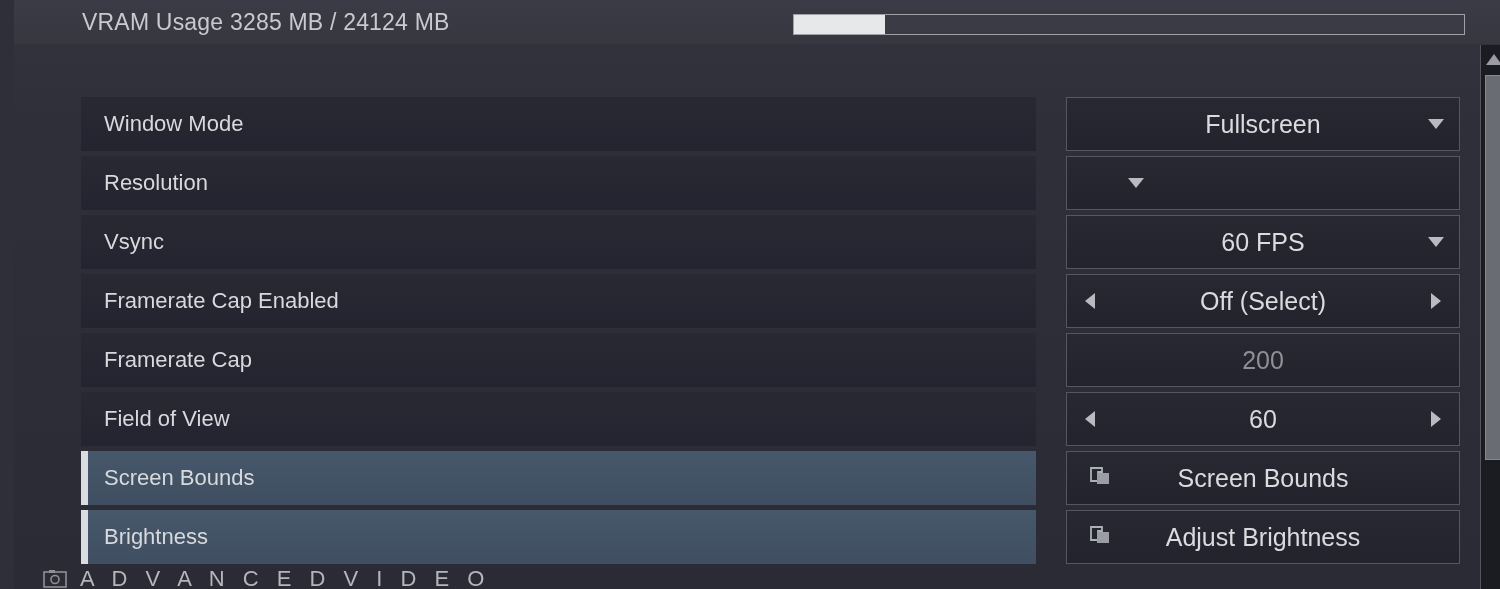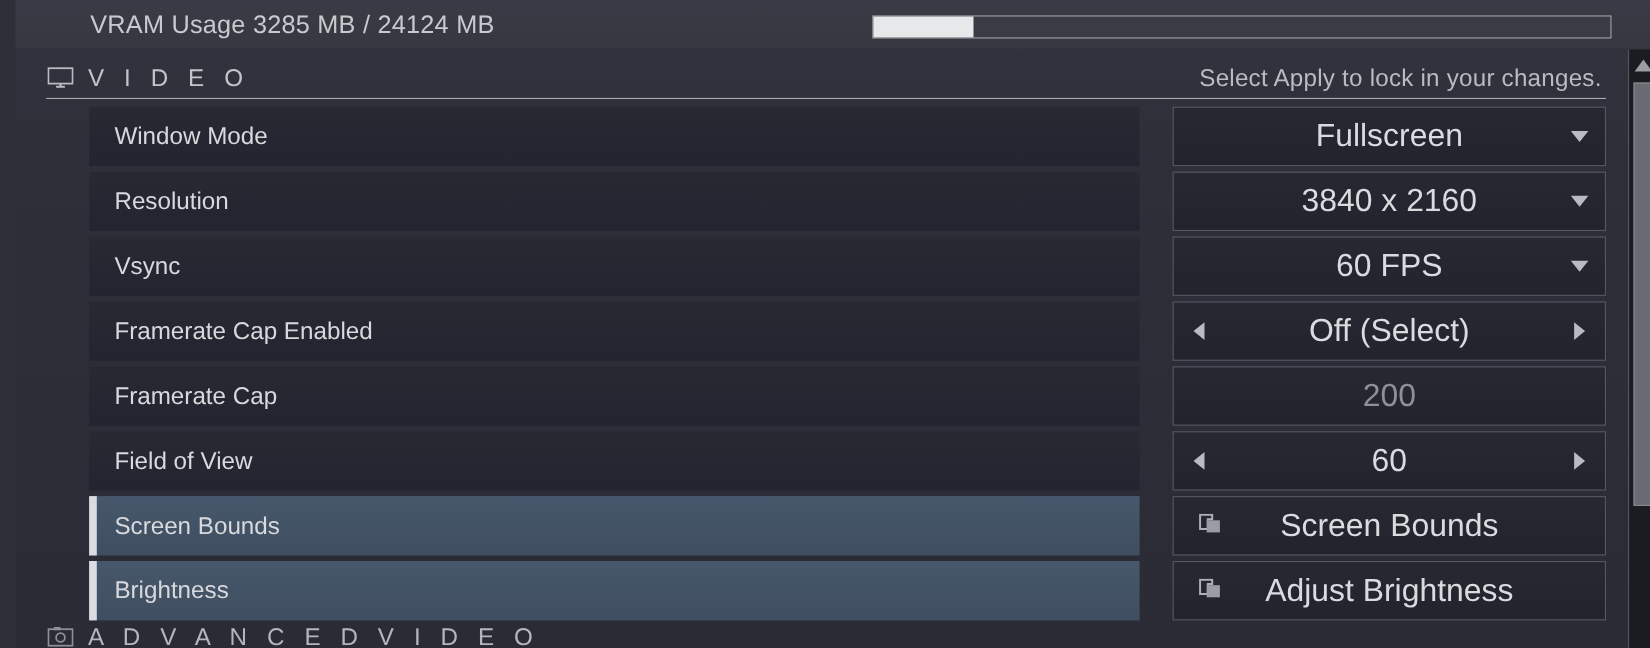--- a/index.html
+++ b/index.html
@@ -113,21 +113,21 @@
     flex:0 0 394px;
     margin-left:7px;
     border:1px solid #545762;
     background:linear-gradient(180deg,#272831 0%, #22232d 100%);
     display:flex; align-items:center;
     position:relative;
   }
   .ctrl-value {
     flex:1 1 auto;
     text-align:center;
-    font-size:29px;
+    font-size:25px;
     color:#dadbdf;
     white-space:nowrap;
   }
   .ctrl-value.dim { color:#8e9096; }
 
   .arrow {
     width:46px;
     display:flex; align-items:center; justify-content:center;
     flex:0 0 auto;
     color:#b9bbc1;
@@ -175,31 +175,20 @@
 
 <div id="screen">
 
   <div class="topbar">
     <div class="vram-text">VRAM Usage 3285 MB / 24124 MB</div>
     <div class="vram-bar-wrap">
       <div class="vram-bar-fill" id="vram-fill" style="width: 13.6%;"></div>
     </div>
   </div>
 
-  <div class="section-head">
-    <span class="sec-icon">
-      <svg class="monitor-ico" width="24" height="20" viewBox="0 0 24 20">
-        <rect x="1" y="1" width="22" height="14" fill="none" stroke="#b9bbc1" stroke-width="1.6"></rect>
-        <rect x="8" y="17" width="8" height="1.8" fill="#b9bbc1"></rect>
-        <rect x="11" y="15" width="2" height="2.4" fill="#b9bbc1"></rect>
-      </svg>
-    </span>
-    <span class="sec-title">V I D E O</span>
-    <span class="sec-hint">Select Apply to lock in your changes.</span>
-  </div>
 
   <div class="rows" id="rows">
       <div class="row">
         <div class="label-cell">
           <span class="row-label">Window Mode</span>
         </div>
         <div class="ctrl-cell">
           <span class="arrow"></span>
           <span class="ctrl-value">Fullscreen</span>
           <span class="arrow">
@@ -208,21 +197,20 @@
             </svg>
           </span>
         </div>
       </div>
       <div class="row">
         <div class="label-cell">
           <span class="row-label">Resolution</span>
         </div>
         <div class="ctrl-cell">
           <span class="arrow"></span>
-          <span class="ctrl-value">3840 x 2160</span>
           <span class="arrow">
             <svg class="tri" width="18" height="12" viewBox="0 0 18 12">
               <polygon points="1,1 17,1 9,11" fill="#b9bbc1"></polygon>
             </svg>
           </span>
         </div>
       </div>
       <div class="row">
         <div class="label-cell">
           <span class="row-label">Vsync</span>

